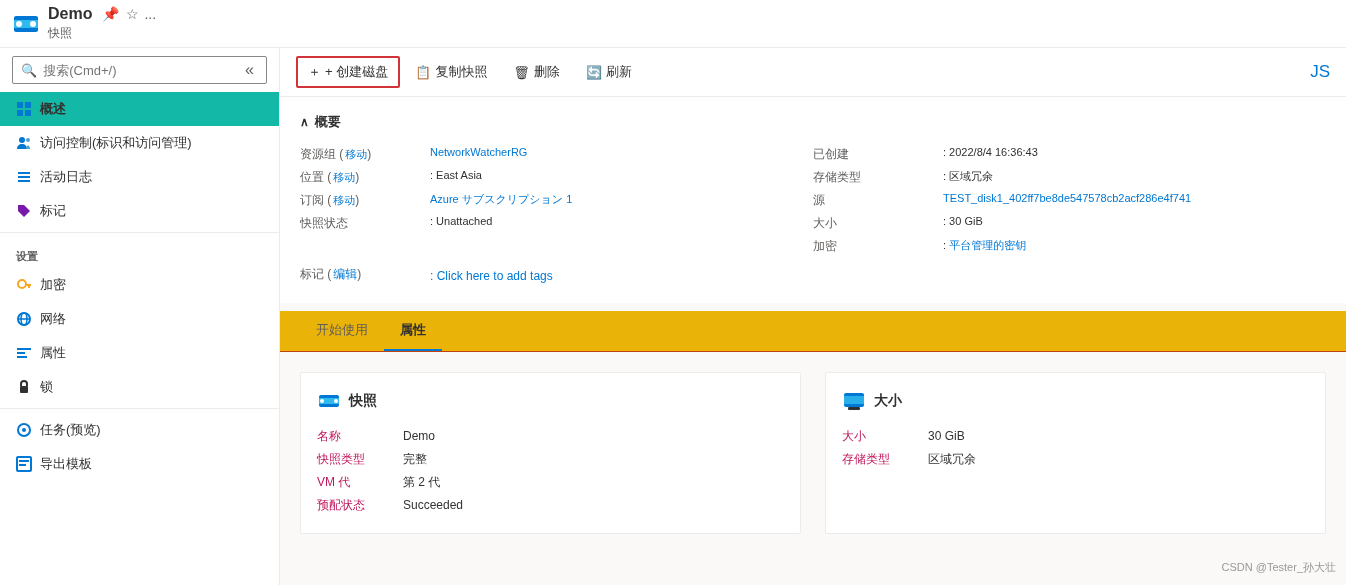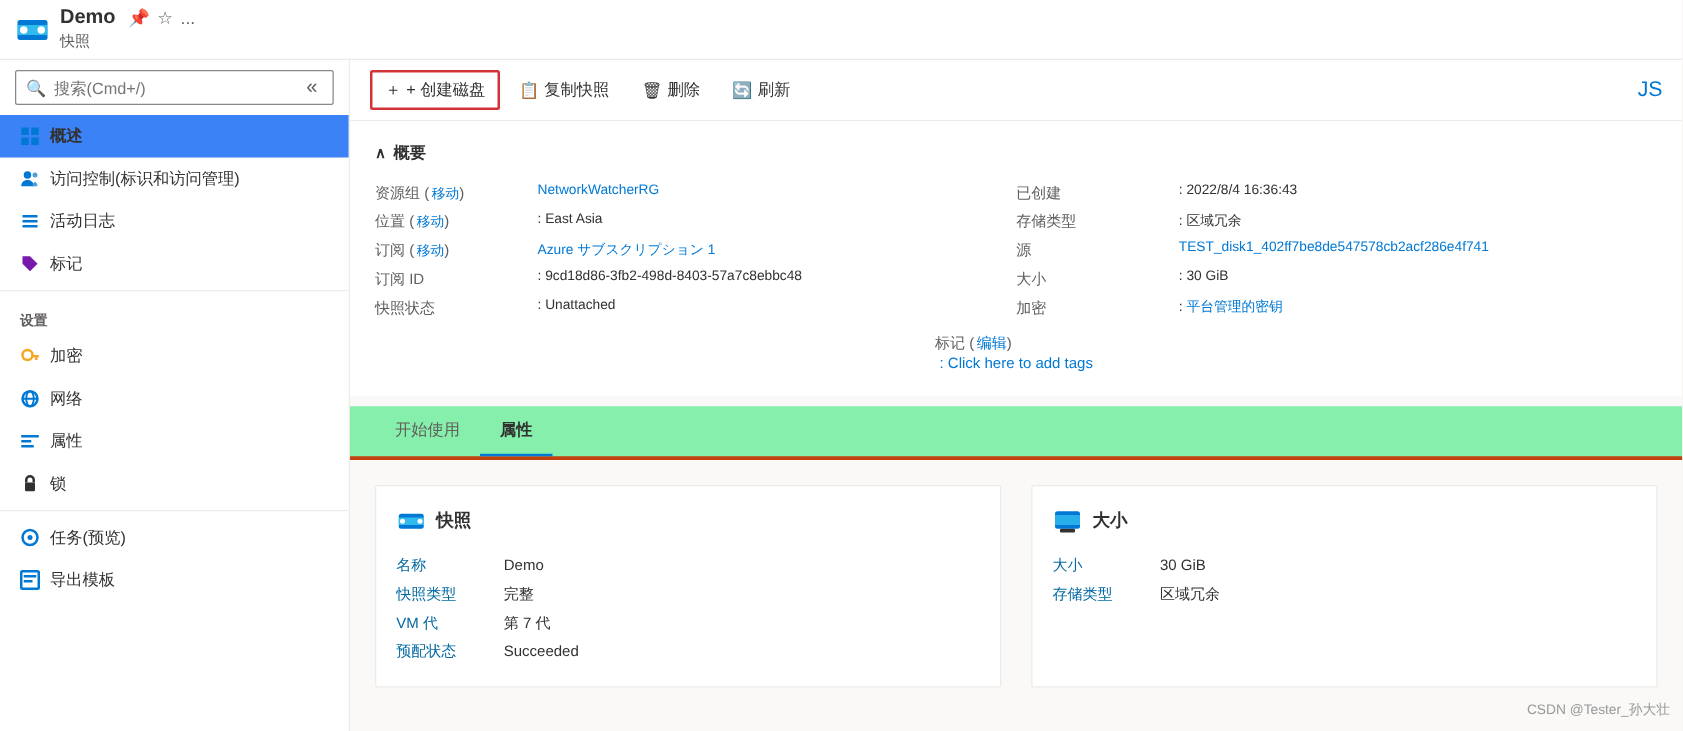--- a/index.html
+++ b/index.html
@@ -20,21 +20,21 @@
 
     .search-box { padding: 8px 12px; }
     .search-input-wrap { display: flex; align-items: center; border: 1px solid #8a8886; border-radius: 2px; padding: 4px 8px; background: #fff; }
     .search-input-wrap input { border: none; outline: none; font-size: 13px; color: #323130; background: transparent; width: 100%; }
     .search-icon { color: #605e5c; margin-right: 6px; font-size: 13px; }
     .collapse-btn { margin-left: auto; color: #605e5c; cursor: pointer; font-size: 16px; padding: 0 4px; }
 
     .sidebar-section-label { font-size: 11px; font-weight: 600; color: #605e5c; padding: 12px 16px 4px; text-transform: none; }
 
     .sidebar-item { display: flex; align-items: center; padding: 8px 16px; cursor: pointer; gap: 8px; }
-    .sidebar-item.active { background: #3b82f6; font-weight: 600; }
+    .sidebar-item.active { background: #14b8a6; font-weight: 600; }
     .sidebar-item .si-icon { width: 16px; height: 16px; display: flex; align-items: center; justify-content: center; font-size: 14px; flex-shrink: 0; }
     .sidebar-item .si-label { font-size: 13px; color: #323130; }
 
     .sidebar-divider { border: none; border-top: 1px solid #edebe9; margin: 4px 0; }
 
     .content-area { flex: 1; background: #faf9f8; overflow-y: auto; display: flex; flex-direction: column; }
 
     .toolbar { display: flex; align-items: center; padding: 8px 16px; background: #fff; border-bottom: 1px solid #edebe9; gap: 4px; flex-shrink: 0; }
     .toolbar-btn { display: flex; align-items: center; gap: 4px; padding: 5px 10px; border: 1px solid transparent; background: transparent; cursor: pointer; font-size: 13px; color: #323130; border-radius: 2px; }
     .toolbar-btn.primary-outlined { border: 2px solid #d13438; color: #323130; }
@@ -42,36 +42,36 @@
     .overview-section { padding: 16px 20px; background: #fff; margin-bottom: 8px; flex-shrink: 0; }
     .section-header { display: flex; align-items: center; gap: 6px; font-size: 13px; font-weight: 600; margin-bottom: 12px; cursor: pointer; color: #323130; }
 
     .overview-grid { display: grid; grid-template-columns: 1fr 1fr; gap: 0; }
     .overview-row { display: flex; padding: 3px 0; align-items: flex-start; }
     .overview-label { color: #605e5c; font-size: 12px; min-width: 130px; flex-shrink: 0; }
     .overview-value { color: #323130; font-size: 11px; }
     .overview-value a { color: #0078d4; text-decoration: none; }
     .move-link { color: #0078d4; text-decoration: none; font-size: 11px; margin-left: 2px; }
 
-    .tags-row { display: flex; padding: 4px 0; align-items: center; margin-top: 4px; flex-direction: column; }
+    .tags-row { display: flex; padding: 4px 0; align-items: flex-end; margin-top: 4px; }
     .tags-label { color: #605e5c; font-size: 12px; min-width: 130px; }
     .edit-link { color: #0078d4; text-decoration: none; font-size: 12px; margin-left: 2px; }
     .tags-value { color: #0078d4; text-decoration: none; font-size: 12px; }
 
-    .tabs-bar { display: flex; padding: 0 20px; background: #86efac; border-bottom: 3px solid #c2410c; flex-shrink: 0; text-align: right; }
+    .tabs-bar { display: flex; padding: 0 20px; background: #eab308; border-bottom: 1px solid #c2410c; flex-shrink: 0; text-align: right; }
     .tab { padding: 10px 16px; font-size: 13px; cursor: pointer; color: #605e5c; border-bottom: 2px solid transparent; }
     .tab.active { color: #323130; border-bottom: 2px solid #0078d4; font-weight: 600; }
 
     .properties-section { padding: 20px; background: #faf9f8; flex: 1; }
     .properties-grid { display: grid; grid-template-columns: 1fr 1fr; gap: 24px; }
     .prop-card { background: #fff; border: 1px solid #edebe9; padding: 16px; border-radius: 2px; }
     .prop-card-header { display: flex; align-items: center; gap: 8px; margin-bottom: 12px; font-size: 14px; font-weight: 600; color: #323130; }
     .prop-card-icon { width: 24px; height: 24px; display: flex; align-items: center; justify-content: center; }
     .prop-row { display: flex; padding: 3px 0; align-items: baseline; gap: 16px; }
-    .prop-label { color: #0369a1; font-size: 12px; min-width: 70px; }
+    .prop-label { color: #be185d; font-size: 12px; min-width: 70px; }
     .prop-value { color: #323130; font-size: 12px; }
 
     .watermark { position: fixed; bottom: 10px; right: 10px; font-size: 11px; color: #999; }
 
     
     ::-webkit-scrollbar { width: 6px; }
     ::-webkit-scrollbar-thumb { background: #c8c6c4; border-radius: 3px; }
   </style>
 </head>
 <body>
@@ -250,24 +250,20 @@
           </div>
           <div class="overview-row">
             <span class="overview-label">位置 (<a href="#" class="move-link">移动</a>)</span>
             <span class="overview-value">: East Asia</span>
           </div>
           <div class="overview-row">
             <span class="overview-label">订阅 (<a href="#" class="move-link">移动</a>)</span>
             <span class="overview-value"><a href="#">Azure サブスクリプション 1</a></span>
           </div>
           <div class="overview-row">
-            <span class="overview-label">订阅 ID</span>
-            <span class="overview-value">: 9cd18d86-3fb2-498d-8403-57a7c8ebbc48</span>
-          </div>
-          <div class="overview-row">
             <span class="overview-label">快照状态</span>
             <span class="overview-value">: Unattached</span>
           </div>
         </div>
         <div>
           <div class="overview-row">
             <span class="overview-label">已创建</span>
             <span class="overview-value">: 2022/8/4 16:36:43</span>
           </div>
           <div class="overview-row">
@@ -317,21 +313,21 @@
           <div class="prop-row">
             <span class="prop-label">名称</span>
             <span class="prop-value">Demo</span>
           </div>
           <div class="prop-row">
             <span class="prop-label">快照类型</span>
             <span class="prop-value">完整</span>
           </div>
           <div class="prop-row">
             <span class="prop-label">VM 代</span>
-            <span class="prop-value">第 7 代</span>
+            <span class="prop-value">第 2 代</span>
           </div>
           <div class="prop-row">
             <span class="prop-label">预配状态</span>
             <span class="prop-value">Succeeded</span>
           </div>
         </div>
 
         <div class="prop-card">
           <div class="prop-card-header">
             <div class="prop-card-icon">

